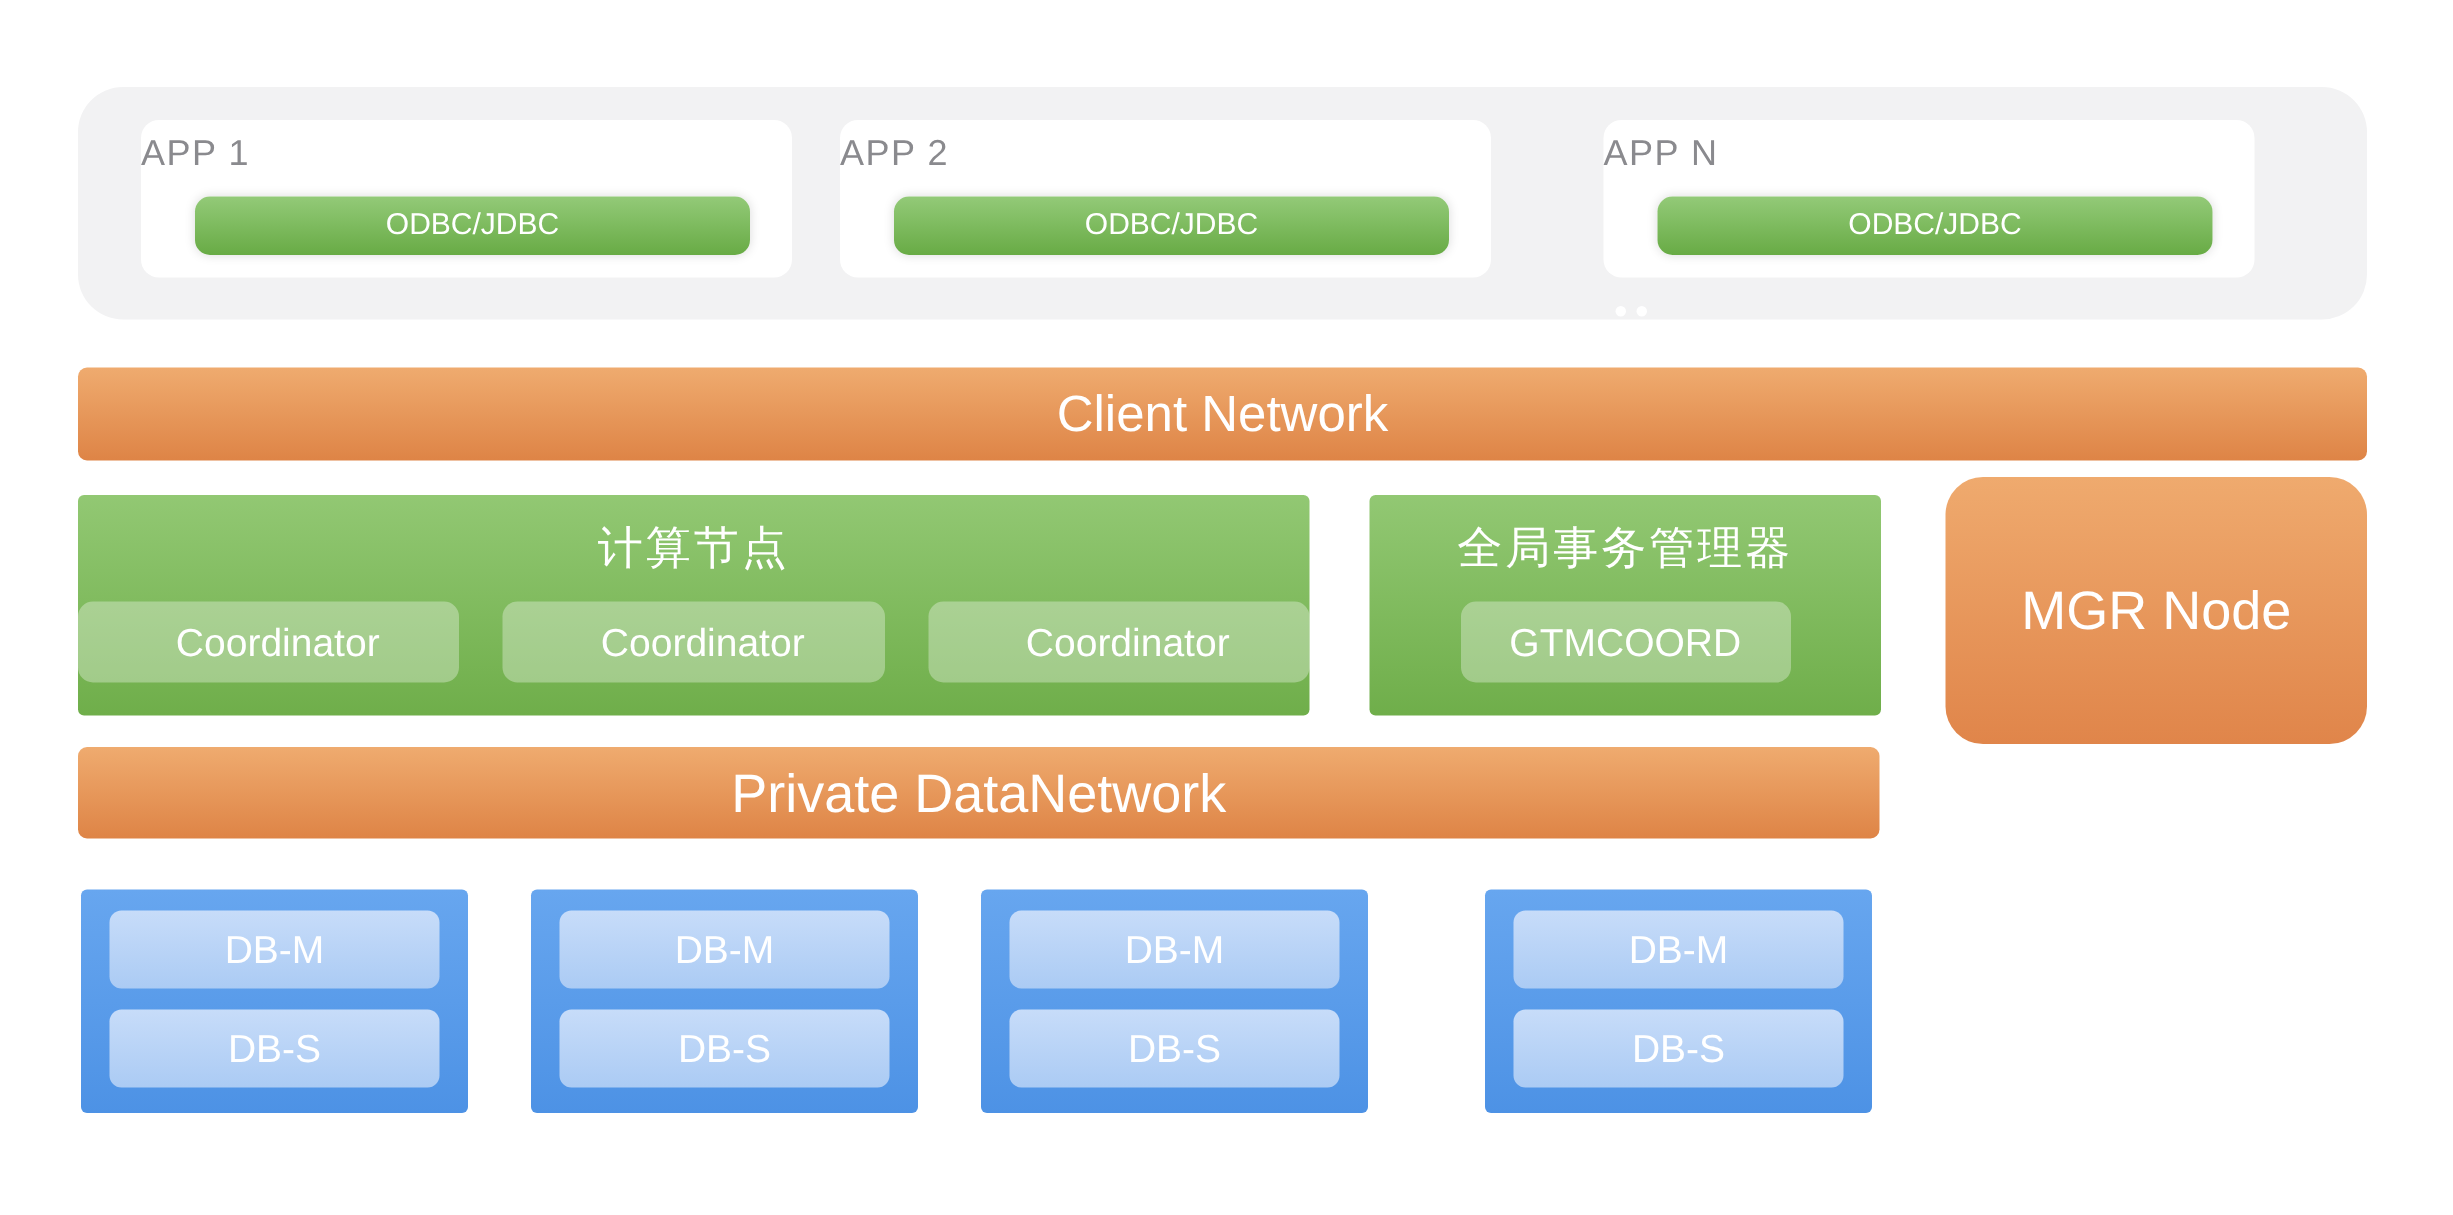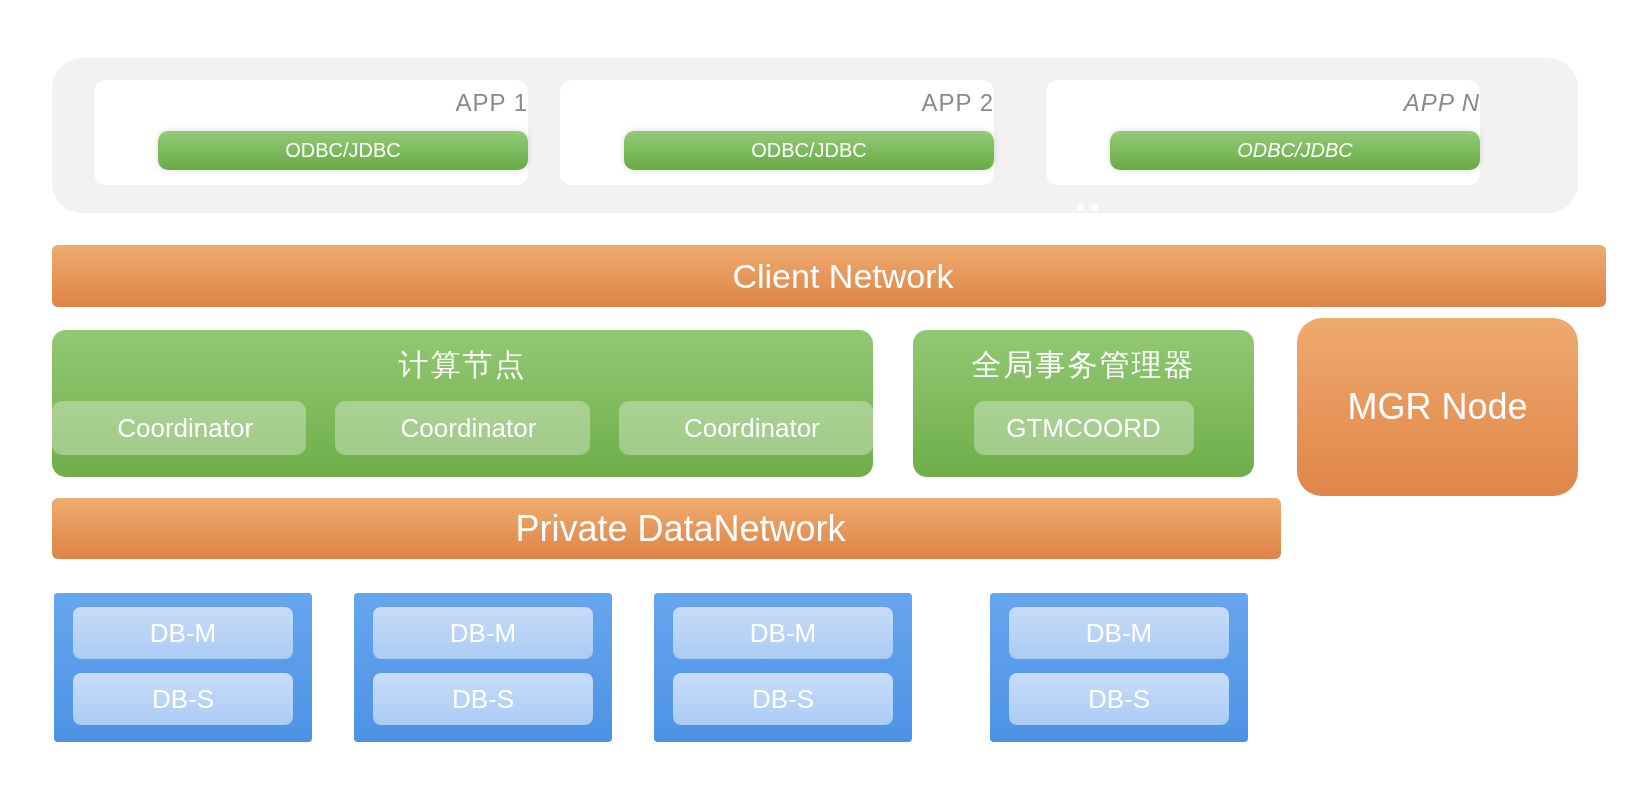--- a/index.html
+++ b/index.html
@@ -9,52 +9,52 @@
   }
 
   
   .apps-panel {
     position:absolute; left:52px; top:58px; width:1526px; height:155px;
     background:#f2f2f3; border-radius:30px;
   }
   .app-card {
     position:absolute; top:22px; height:105px; width:434px;
     background:#ffffff; border-radius:12px; box-sizing:border-box;
-    display:flex; flex-direction:column; align-items:flex-end;
+    display:flex; flex-direction:column; align-items:flex-start;
     justify-content:space-between; padding:9px 0 15px;
   }
   .app-card.c1 { left:42px; }
   .app-card.c2 { left:508px; }
-  .app-card.c3 { left:994px;font-style:italic; }
+  .app-card.c3 { left:1017px; }
   .app-title { font-size:24px; color:#8a8a8e; letter-spacing:1px; }
   .odbc-btn {
     width:370px; height:39px; border-radius:10px;
     background:linear-gradient(180deg,#93ca78,#68ab45);
     color:#ffffff; font-size:20px;
     display:flex; align-items:center; justify-content:center;
     box-shadow:0 0 7px rgba(0,0,0,0.15);
     margin-left:36px;
   }
   .dot { position:absolute; width:7px; height:7px; border-radius:50%; background:#ffffff; }
   .dot.d1 { left:1025px; top:146px; }
   .dot.d2 { left:1039px; top:146px; }
   .dot.d3 { left:1024px; top:200px; }
 
   
   .net-bar {
     position:absolute; left:52px; border-radius:6px;
     background:linear-gradient(180deg,#efab6f,#de8446);
-    color:#ffffff; display:flex; align-items:center; justify-content:center;padding-left:28px;
+    color:#ffffff; display:flex; align-items:center; justify-content:center;
   }
   .net-bar.client  { top:245px; width:1526px; height:62px; font-size:34px; }
   .net-bar.private { top:498px; width:1201px; height:61px; font-size:36px; }
 
   
   .green-box {
-    position:absolute; top:330px; height:147px; border-radius:14px;
+    position:absolute; top:330px; height:147px; border-radius:4px;
     background:linear-gradient(180deg,#92c873,#6fae4a);
   }
   .green-box.compute { left:52px;  width:821px; }
   .green-box.gtm     { left:913px; width:341px; }
   .green-title { margin-top:15px; text-align:center; color:#ffffff; font-size:30px; letter-spacing:2px; }
   .pill-row {
     position:absolute; left:0; right:0; top:71px;
     display:flex; justify-content:center; gap:29px;
   }
   .pill {

